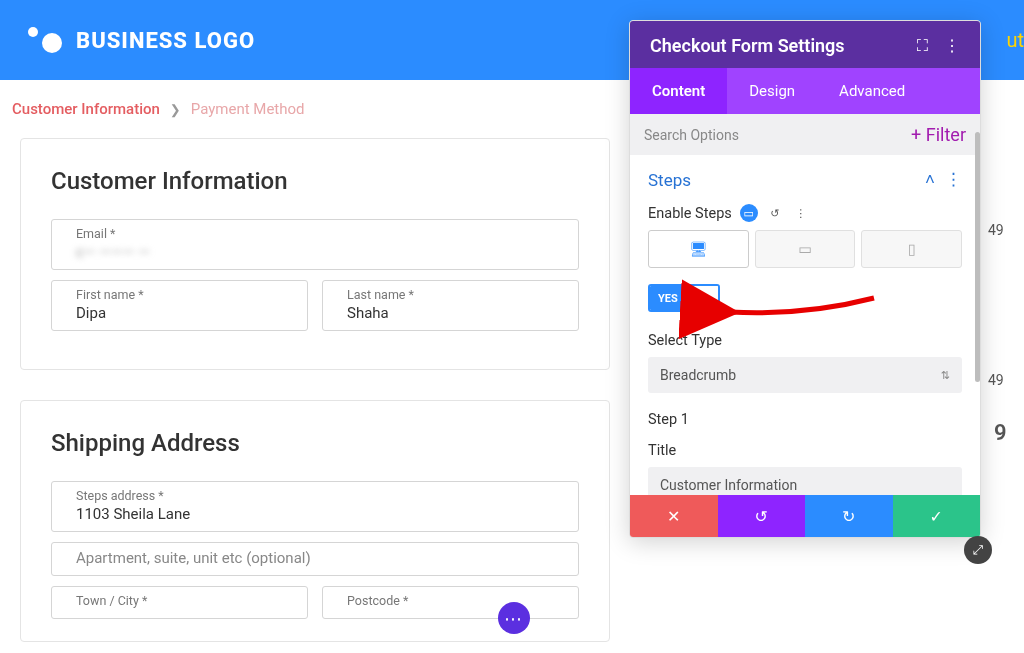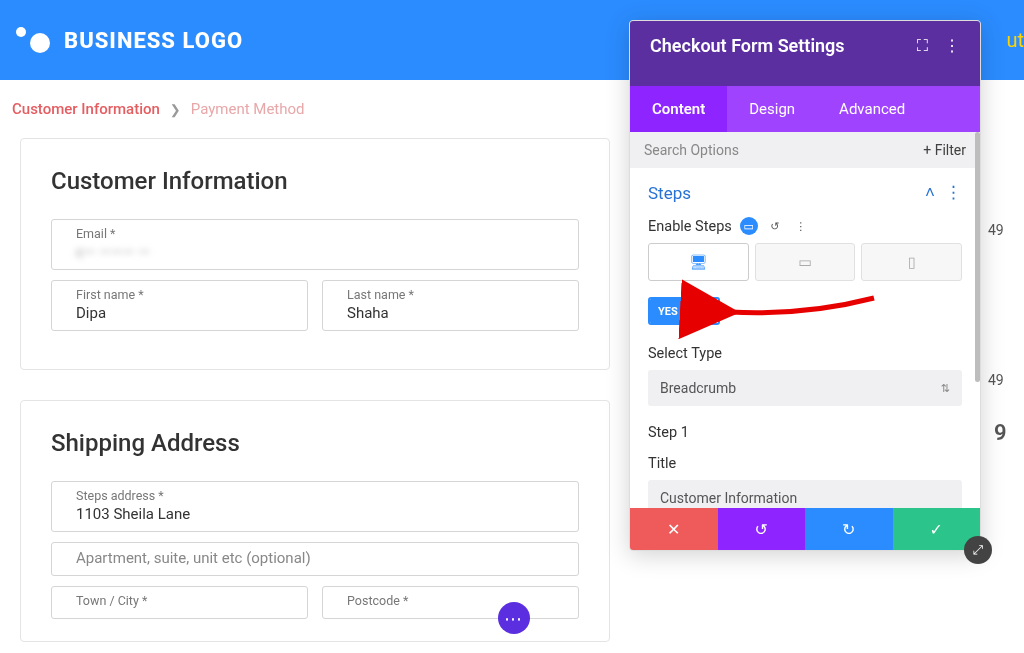--- a/index.html
+++ b/index.html
@@ -1,17 +1,17 @@
 <!DOCTYPE html>
 <html><head>
 <meta charset="utf-8">
 <style>
 *{box-sizing:border-box;margin:0;padding:0;font-family:-apple-system,BlinkMacSystemFont,"Segoe UI",Roboto,sans-serif}
 body{background:#fff;width:1024px;height:653px;overflow:hidden;position:relative}
-.topbar{background:#2b8cff;height:80px;display:flex;align-items:center;padding:0 16px}
+.topbar{background:#2b8cff;height:80px;display:flex;align-items:center;padding:0 28px}
 .logo-dots{display:flex;align-items:flex-end;margin-right:14px}
 .dot-sm{width:10px;height:10px;border-radius:50%;background:#fff;margin-right:4px;margin-bottom:16px}
 .dot-lg{width:20px;height:20px;border-radius:50%;background:#fff}
 .logo-text{color:#fff;font-weight:800;font-size:22px;letter-spacing:1px}
 .topbar-right{position:absolute;right:0;top:28px;color:#ffd400;font-size:20px}
 .page{padding:20px;position:relative}
 .breadcrumb{display:flex;align-items:center;gap:10px;font-size:15px;margin-left:-8px;color:#aaa;margin-bottom:20px}
 .breadcrumb .active{color:#e45d61;font-weight:500}
 .breadcrumb .chev{color:#999;font-size:13px}
 .card{border:1px solid #e4e4e4;border-radius:4px;padding:28px 30px;margin-bottom:30px;width:590px}
@@ -21,29 +21,29 @@
 .row .field{flex:1}
 .flabel{font-size:12.5px;color:#777;margin-bottom:2px}
 .fval{font-size:15px;color:#333}
 .fval.blur{filter:blur(3px);color:#999}
 .fval.ph{color:#888}
 .assurance{position:absolute;left:632px;top:445px;font-size:15px;color:#555}
 .assurance .hdr{color:#888;margin-bottom:18px;font-weight:500}
 .assurance .item{display:flex;align-items:center;gap:18px;margin-bottom:20px;color:#333}
 .check{color:#4caf50;font-size:18px;font-weight:bold}
 .panel{position:absolute;left:629px;top:20px;width:352px;background:#fff;border:1px solid #ddd;box-shadow:0 4px 24px rgba(0,0,0,.18);border-radius:4px;overflow:hidden}
-.panel-hdr{background:#5b2fa0;color:#fff;padding:14px 20px 30px;display:flex;align-items:center;justify-content:space-between}
+.panel-hdr{background:#5b2fa0;color:#fff;padding:14px 20px 12px;display:flex;align-items:center;justify-content:space-between}
 .panel-title{font-size:18px;font-weight:600}
 .panel-preset{font-size:13px;opacity:.85;margin-top:4px}
 .panel-icons{display:flex;gap:16px;font-size:16px}
 .tabs{display:flex;background:#a043ff}
 .tab{flex:0 0 auto;padding:14px 22px;color:#fff;font-size:15px;cursor:pointer}
 .tab.active{background:#8e24ff;font-weight:600}
 .search-row{display:flex;align-items:center;background:#f0f0f2;padding:10px 14px;font-size:14px;color:#888;justify-content:space-between}
-.filter-btn{color:#404040;font-size:14px}
+.filter-btn{color:#a21caf;font-size:18px}
 .panel-body{padding:14px 18px 18px;background:#fff;font-size:14.5px;color:#333;max-height:340px;overflow:hidden}
 .sec-hdr{display:flex;justify-content:space-between;align-items:flex-end;color:#2772d4;font-size:17px;margin-bottom:14px}
 .sec-icons{display:flex;gap:10px;color:#2772d4}
 .enable-row{display:flex;align-items:center;gap:8px;font-size:14.5px;color:#333;margin-bottom:8px}
 .ico-sm{width:18px;height:18px;border-radius:50%;display:inline-flex;align-items:center;justify-content:center;font-size:11px}
 .ico-blue{background:#2b8cff;color:#fff}
 .ico-gray{color:#555}
 .device-row{display:flex;gap:6px;margin-bottom:16px}
 .device{flex:1;height:38px;border:1px solid #e0e0e0;border-radius:3px;display:flex;align-items:center;justify-content:center;color:#aaa;background:#f7f7f7}
 .device.active{background:#fff;color:#2b8cff;border-color:#ccc}

